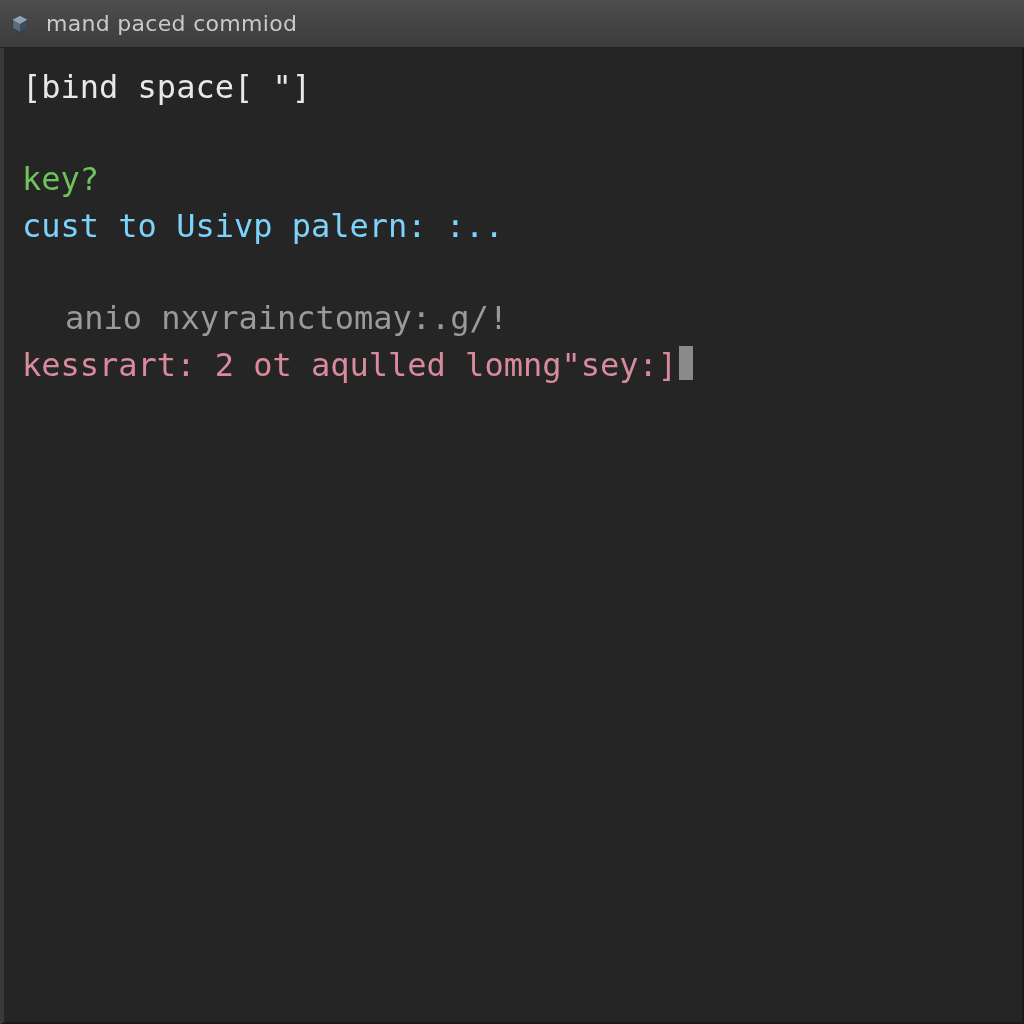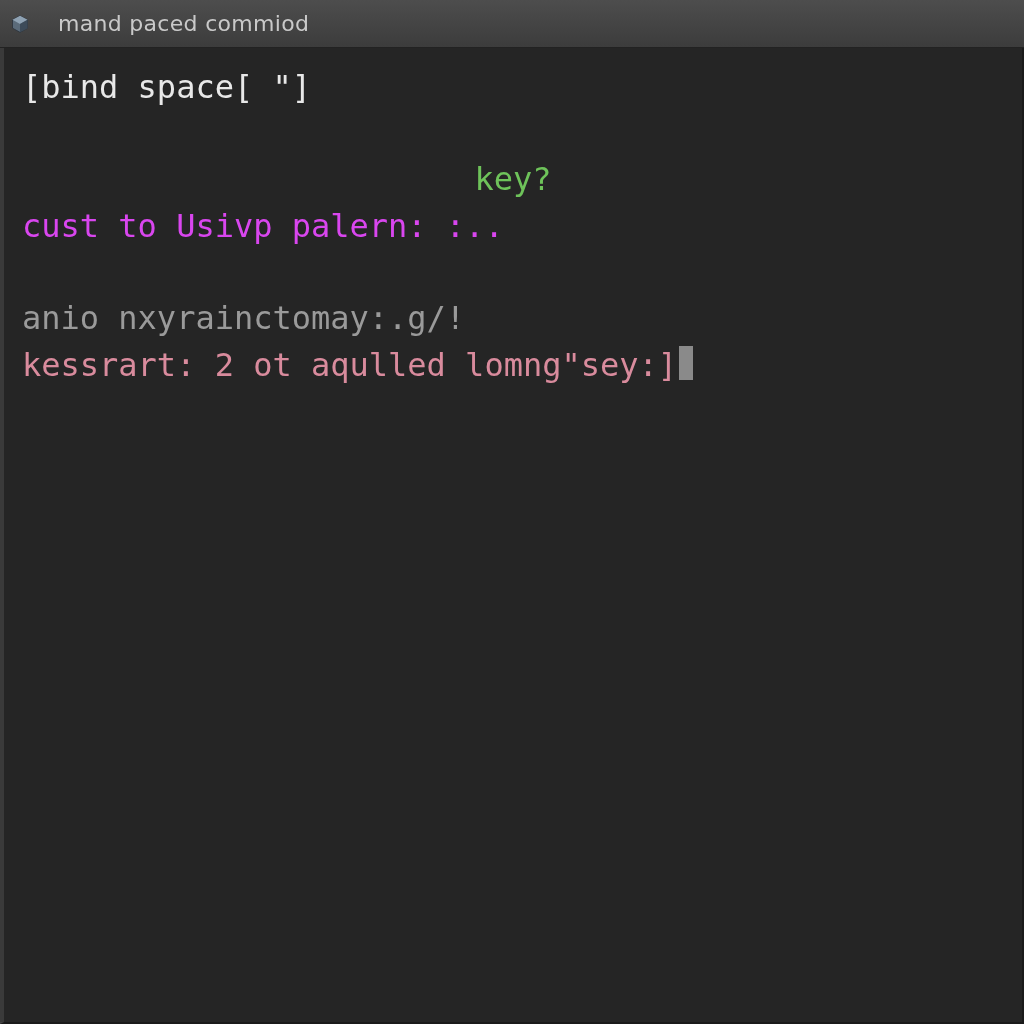--- a/index.html
+++ b/index.html
@@ -8,21 +8,21 @@
     width: 1024px; height: 1024px;
     display: flex; flex-direction: column;
     font-family: "DejaVu Sans Mono", "Menlo", "Consolas", monospace;
   }
   .titlebar {
     height: 48px;
     background: linear-gradient(#4d4d4d, #3c3c3c);
     border-bottom: 1px solid #222;
     display: flex; align-items: center;
     padding: 0 10px;
-    gap: 28px;
+    gap: 16px;
   }
   .titlebar .icon {
     width: 20px; height: 20px;
     display: inline-flex; align-items: center; justify-content: center;
   }
   .titlebar .title {
     color: #c9c9c9;
     font-family: "DejaVu Sans", Arial, sans-serif;
     font-size: 22px;
     letter-spacing: 0.3px;
@@ -37,23 +37,23 @@
     border-bottom: 2px solid #1a1a1a;
   }
   .line {
     font-size: 32px;
     line-height: 1.45;
     white-space: pre;
     font-weight: 500;
   }
   .blank { height: 46px; }
   .c-white  { color: #e8e8e8; }
-  .c-green  { color: #6ec35a; text-align: center; }
-  .c-yellow { color: #d946ef; }
-  .c-gray   { color: #9a9a9a; }
+  .c-green  { color: #6ec35a; }
+  .c-yellow { color: #7dd3fc; }
+  .c-gray   { color: #9a9a9a; margin-left: 43px; }
   .c-pink   { color: #d98b9d; }
   .cursor {
     display: inline-block;
     width: 14px; height: 34px;
     background: #8a8a8a;
     vertical-align: -4px;
     margin-left: 2px;
   }
   .scrollbar-track {
     position: absolute;

